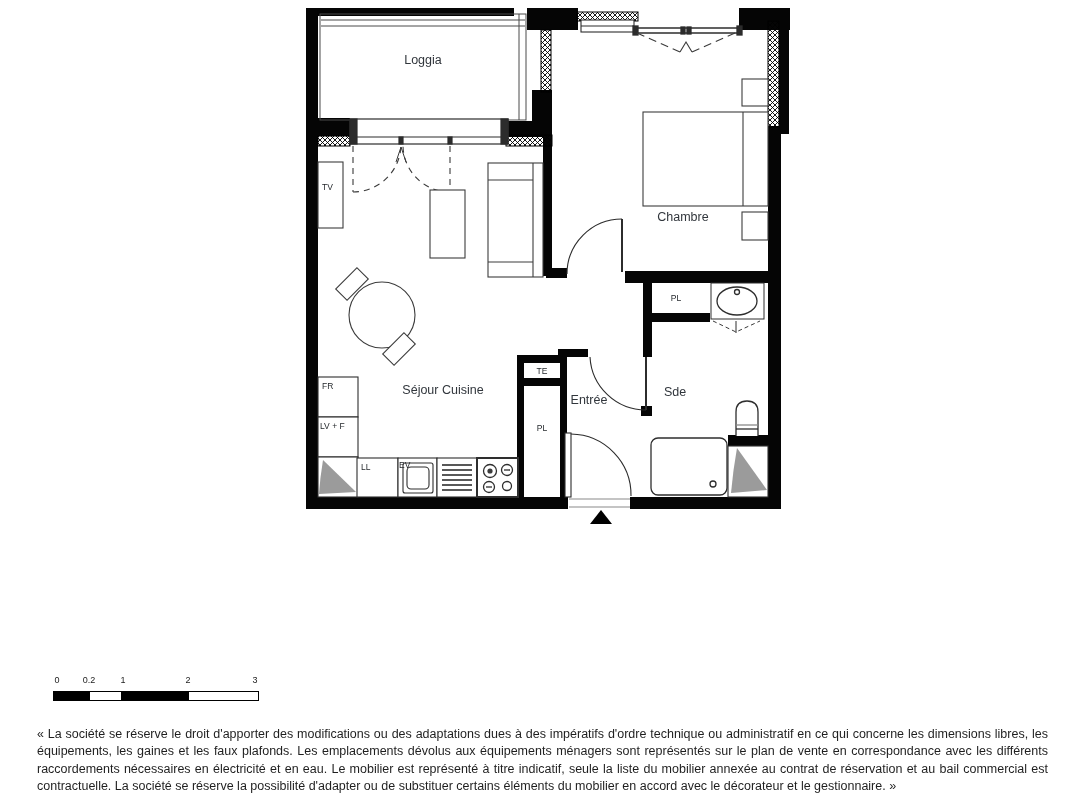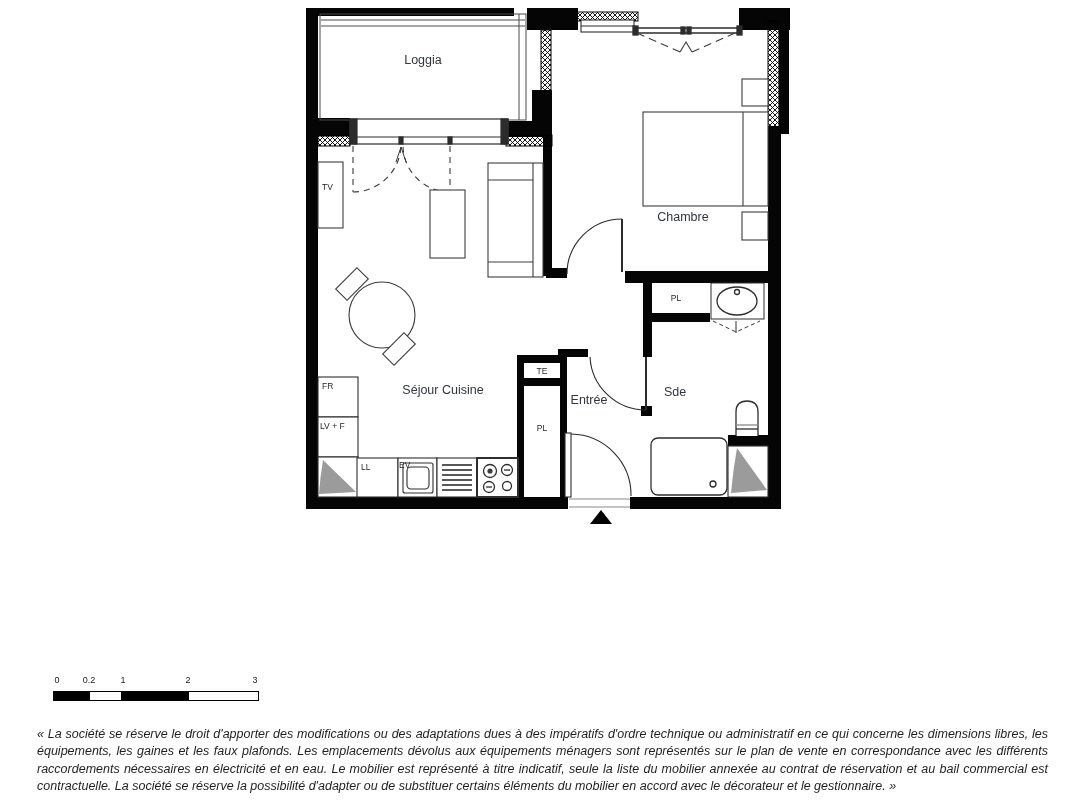--- a/index.html
+++ b/index.html
@@ -13,21 +13,21 @@
   .scalebar{position:absolute;left:53px;top:675px;width:205px;height:28px;}
   .scalebar .tick{position:absolute;top:0;font-size:9px;color:#222;transform:translateX(-50%);}
   .scalebar .bar{position:absolute;left:0;top:16px;height:8px;display:flex;border:1px solid #000;}
   .scalebar .seg{height:100%;box-sizing:border-box;}
   .seg.b{background:#000;}
   .seg.w{background:#fff;border-left:1px solid #000;}
   .seg.w2{background:#fff;border-left:1px solid #000;}
   .seg.b2{background:#000;}
   
   .disclaimer{position:absolute;left:37px;top:713px;width:1011px;
-              font-size:12.5px;line-height:17.6px;color:#1f1f1f;text-align:justify;font-style:italic;}
+              font-size:12.5px;line-height:17.6px;color:#1f1f1f;text-align:justify;}
 </style>
 </head>
 <body>
 
 <div class="canvas">
 
   <svg width="1084" height="660" viewBox="0 0 1084 660">
     <defs>
       <pattern id="hatch" width="5" height="5" patternUnits="userSpaceOnUse">
         <path d="M0,0 L5,5 M5,0 L0,5" stroke="#000" stroke-width="0.9"></path>

